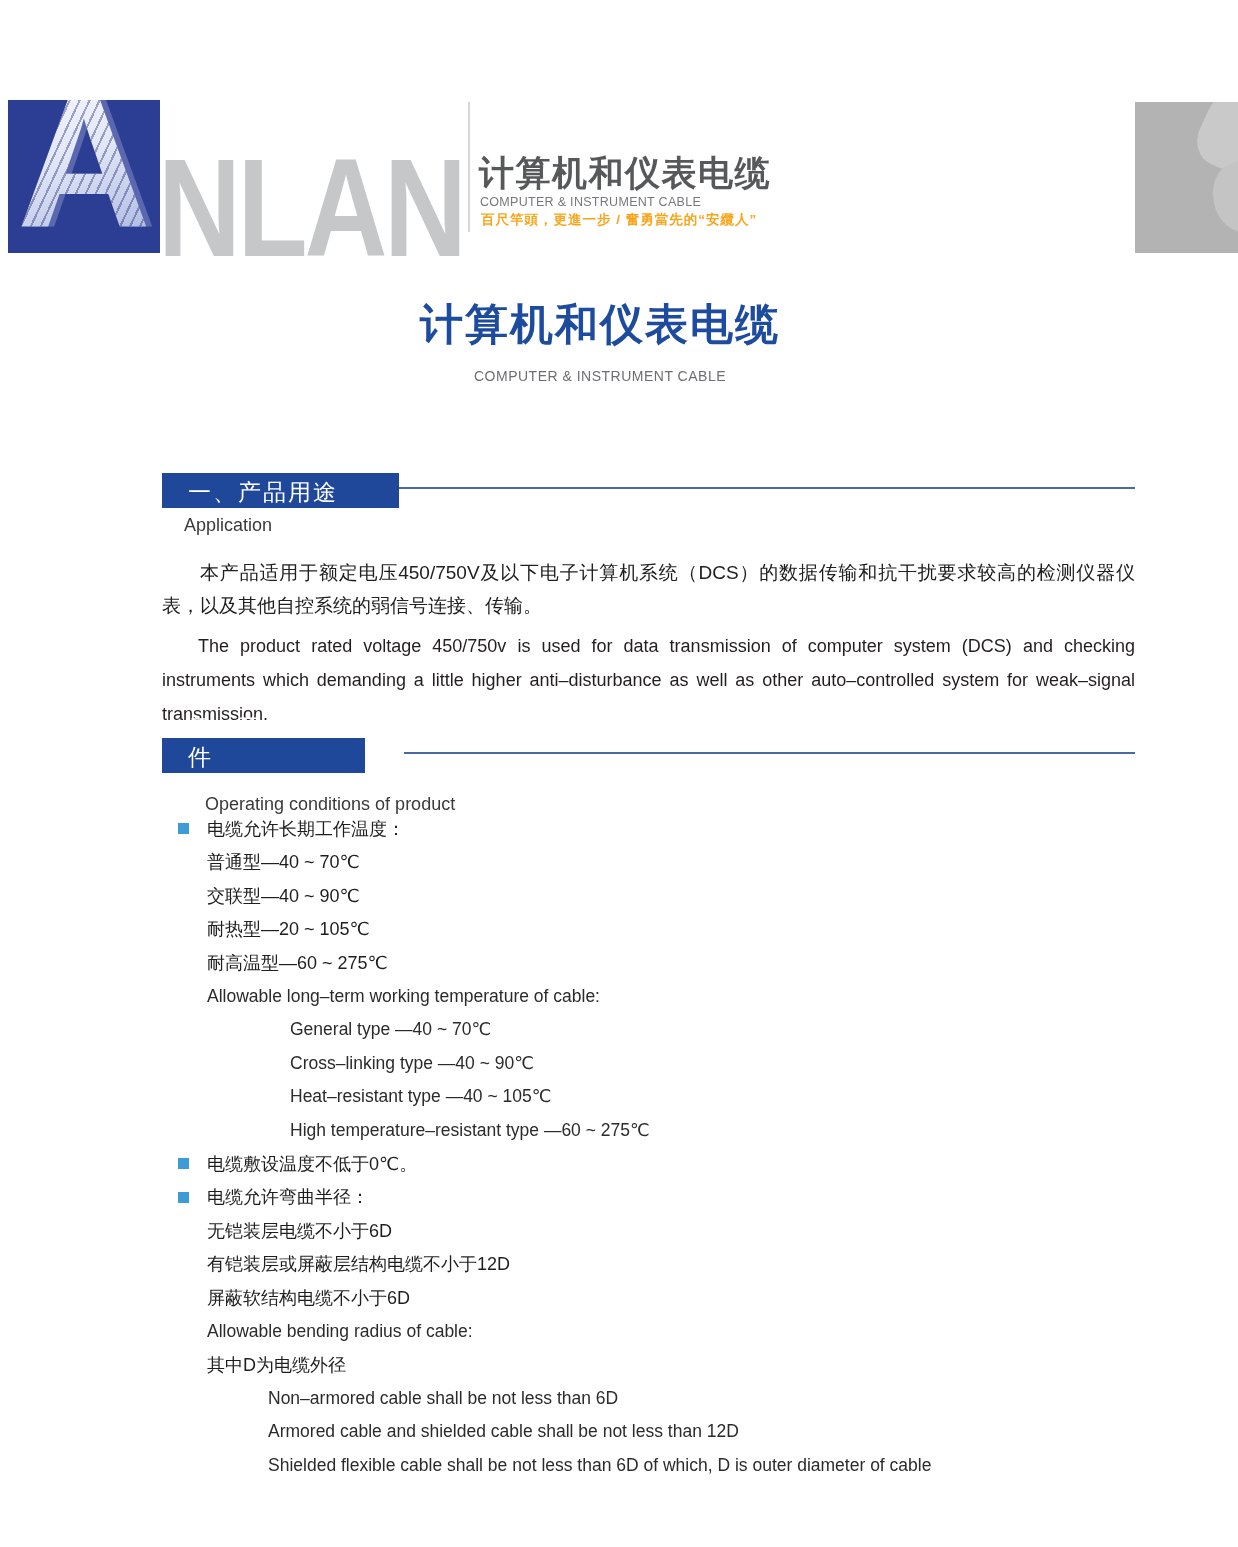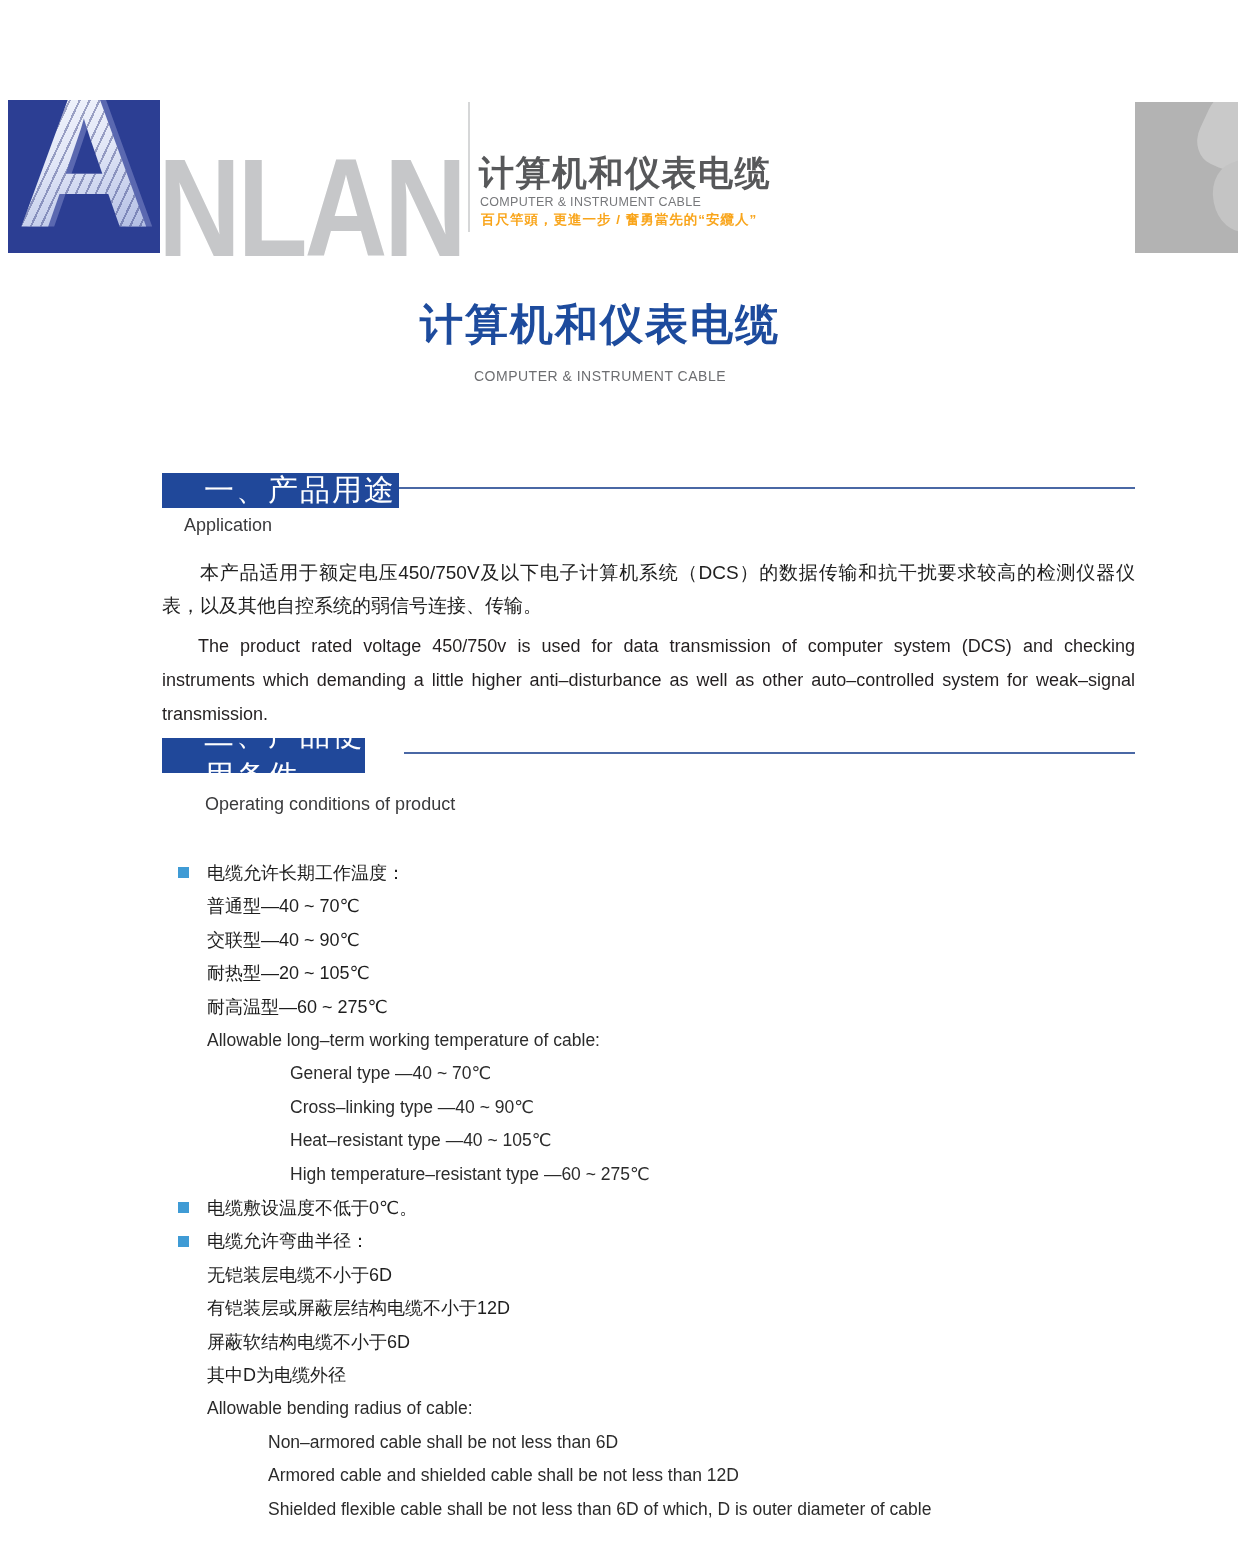--- a/index.html
+++ b/index.html
@@ -69,42 +69,42 @@
   .page-title-zh{
     font-size:43px;font-weight:bold;color:#1d4b9d;letter-spacing:2px;
   }
   .page-title-en{
     margin-top:14px;font-size:14px;color:#6d6e71;letter-spacing:0.5px;
   }
   
   .sec-bar{
     position:absolute;left:162px;height:35px;
     background:#20489a;color:#ffffff;
-    display:flex;align-items:center;
-    font-size:30px;letter-spacing:2px;padding-left:42px;box-sizing:border-box;
+    display:flex;align-items:flex-end;
+    font-size:23px;letter-spacing:2px;padding-left:26px;box-sizing:border-box;
   }
   .sec-bar.one{top:473px;width:237px;}
   .sec-bar.two{top:738px;width:203px;}
   .sec-rule{position:absolute;height:2px;background:#4a68a5;}
   .sec-rule.one{left:399px;top:487px;width:736px;}
   .sec-rule.two{left:404px;top:752px;width:731px;}
   .sec-sub{
     position:absolute;font-size:18px;color:#3a3a3c;white-space:nowrap;
   }
   .sec-sub.one{left:184px;top:515px;text-align:right;}
   .sec-sub.two{left:205px;top:783px;margin-top:11px;}
   
   .para{
     position:absolute;left:162px;width:973px;
     text-align:justify;text-indent:2em;
   }
   .para.zh{top:556px;font-size:19px;line-height:33px;color:#202020;}
   .para.en{top:629px;font-size:18px;line-height:34px;color:#231f20;}
   
-  .cond-list{position:absolute;left:162px;top:856px;width:973px;}
+  .cond-list{position:absolute;left:162px;top:812px;width:973px;}
   .row{
     position:relative;height:33.5px;display:flex;align-items:center;
     padding-left:45px;box-sizing:border-box;white-space:nowrap;
   }
   .row.zh{font-size:18px;color:#1e1e1e;}
   .row.en{font-size:17.5px;color:#2b2b2b;}
   .row.indent1{padding-left:128px;}
   .row.indent2{padding-left:106px;}
   .sq{
     position:absolute;left:16px;top:50%;margin-top:-5.5px;
@@ -191,26 +191,26 @@
     </div>
     <div class="row zh">
       <span>无铠装层电缆不小于6D</span>
     </div>
     <div class="row zh">
       <span>有铠装层或屏蔽层结构电缆不小于12D</span>
     </div>
     <div class="row zh">
       <span>屏蔽软结构电缆不小于6D</span>
     </div>
-    <div class="row zh">
-      <span>其中D为电缆外径</span>
-    </div>
     <div class="row en">
       <span>Allowable bending radius of cable:</span>
     </div>
+    <div class="row zh">
+      <span>其中D为电缆外径</span>
+    </div>
     <div class="row en indent2">
       <span>Non–armored cable shall be not less than 6D</span>
     </div>
     <div class="row en indent2">
       <span>Armored cable and shielded cable shall be not less than 12D</span>
     </div>
     <div class="row en indent2">
       <span>Shielded flexible cable shall be not less than 6D of which, D is outer diameter of cable</span>
     </div>
   </div>

